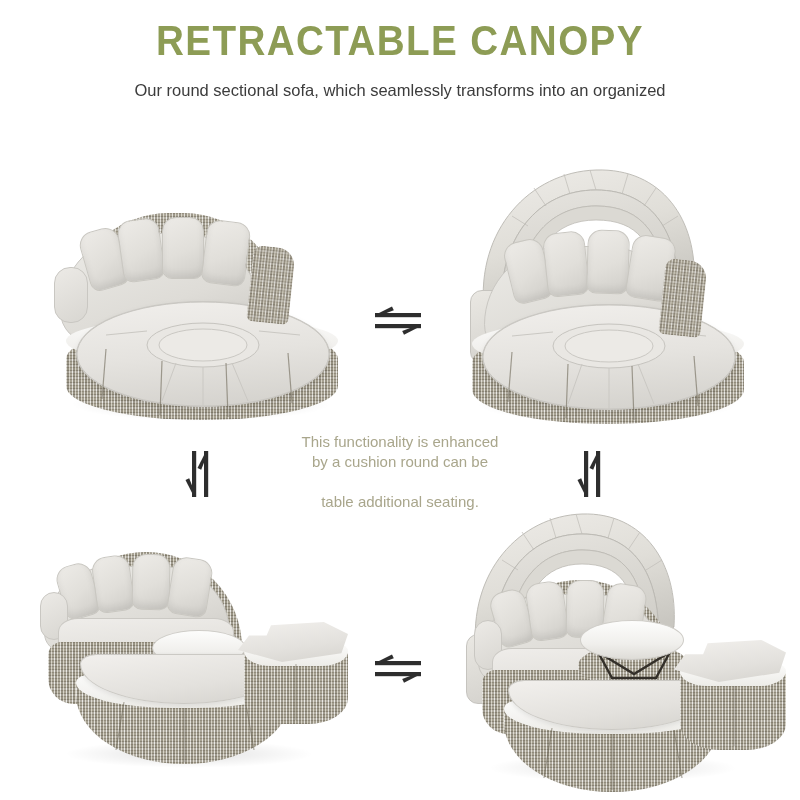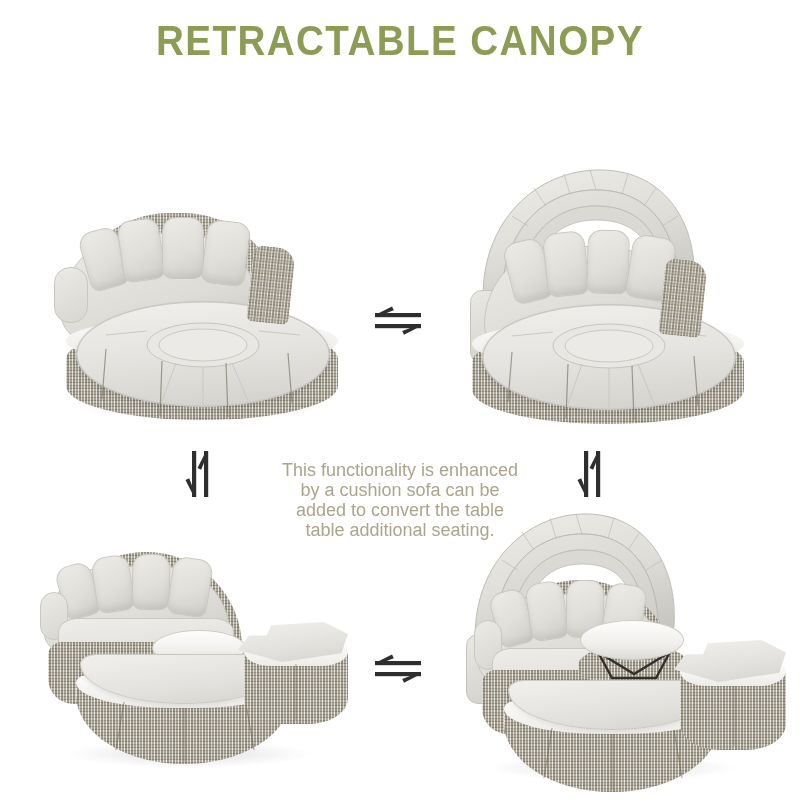--- a/index.html
+++ b/index.html
@@ -31,23 +31,23 @@
     position:absolute;left:60px;top:78px;width:680px;
     text-align:center;
     font-size:16.5px;
     line-height:25px;
     color:#3c3c3c;
     font-family:"Liberation Sans", sans-serif;
   }
 
   
   .mid-note{
-    position:absolute;left:275px;top:460px;width:250px;
+    position:absolute;left:275px;top:432px;width:250px;
     text-align:center;
-    font-size:18px;
+    font-size:15px;
     line-height:20px;
     color:#a9a68c;
     font-family:"Liberation Sans", sans-serif;
   }
 
   
   .arrow{position:absolute;}
   .arrow svg{display:block;}
 
   
@@ -84,21 +84,21 @@
   }
 </style>
 </head>
 <body>
 
 <div id="stage">
 
   <div class="hero-title">RETRACTABLE CANOPY</div>
 
   <div class="hero-sub">
-    <br>
+    <span>Our round sectional sofa, which seamlessly transforms into an organized</span><br>
   </div>
 
   <div class="scene" style="left:52px;top:205px;width:300px;height:225px;">
 
     <div style="position:absolute;left:18px;top:182px;width:262px;height:34px;border-radius:50%;
                 background:radial-gradient(ellipse at center, rgba(0,0,0,0.13), rgba(0,0,0,0) 70%);"></div>
 
     <div class="wicker" style="position:absolute;left:18px;top:8px;width:212px;height:120px;
                 border-radius:108px 108px 24px 24px;opacity:.95;"></div>
 
@@ -383,22 +383,22 @@
                   clip-path:polygon(10% 34%, 26% 34%, 30% 8%, 78% 0%, 100% 30%, 94% 78%, 40% 100%, 0% 70%);
                   background:linear-gradient(172deg,#f2f0ed,#e3e1dd 60%,#d5d3ce);"></div>
       <svg style="position:absolute;left:6px;top:48px;" width="106" height="66" viewBox="0 0 106 66">
         <path d="M54 2 L54 62" stroke="#6e6858" stroke-width="1.1" opacity=".5"></path>
       </svg>
     </div>
   </div>
 
   <div class="mid-note">
     <span>This functionality is enhanced</span><br>
-    <span>by a cushion sofa can be</span><br>
-    <span>added to convert the table</span><br>
+    <span>by a cushion round can be</span><br>
+    <br>
     <span>table additional seating.</span>
   </div>
 
   <div class="arrow" style="left:372px;top:300px;">
     <svg width="52" height="42" viewBox="0 0 52 42">
       <g fill="#2e2e2e">
         <rect x="3" y="13" width="46" height="4.2"></rect>
         <rect x="3" y="24" width="46" height="4.2"></rect>
         <polygon points="3,15.1 20,6.5 21.8,10.2 8,15.6"></polygon>
         <polygon points="49,26.1 32,34.8 30.2,31.1 44,25.7"></polygon>

